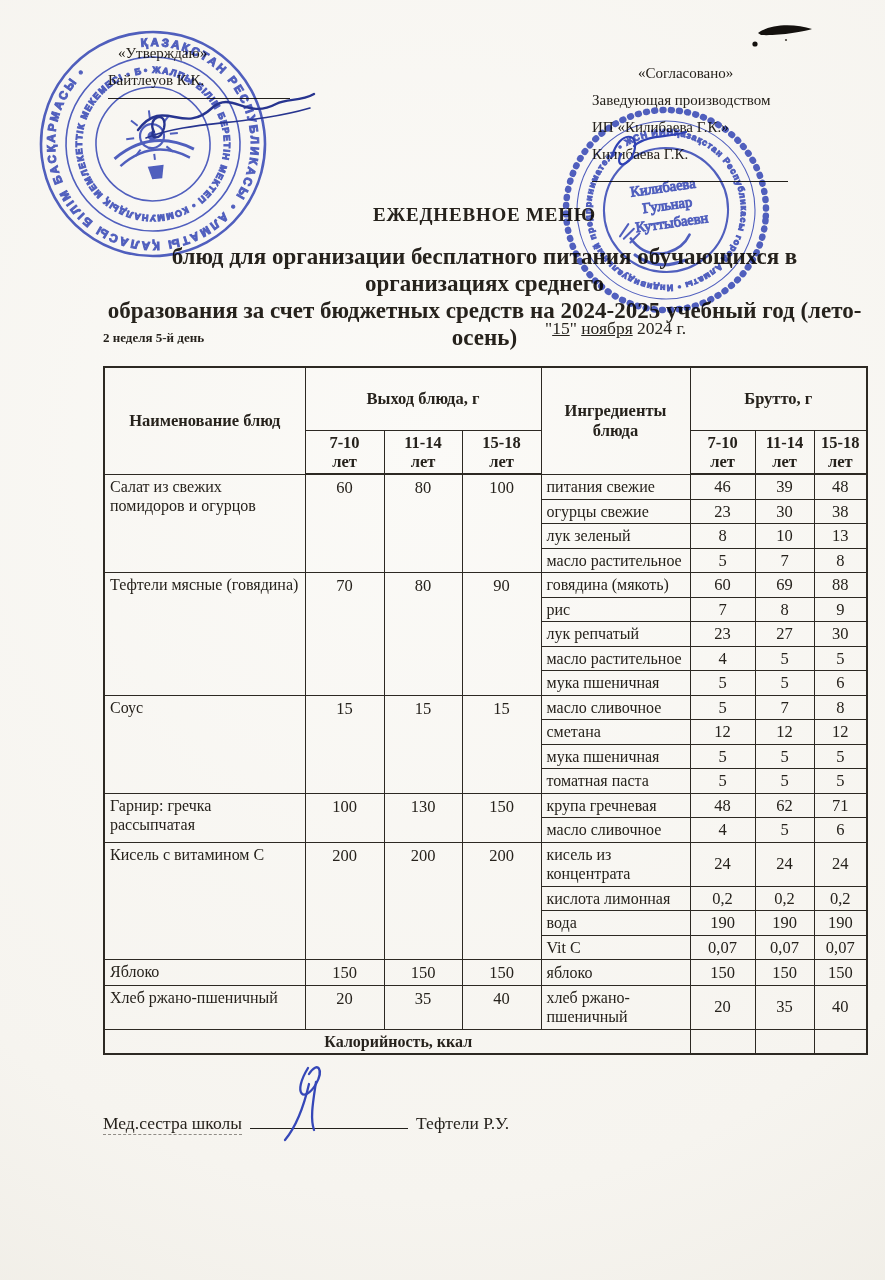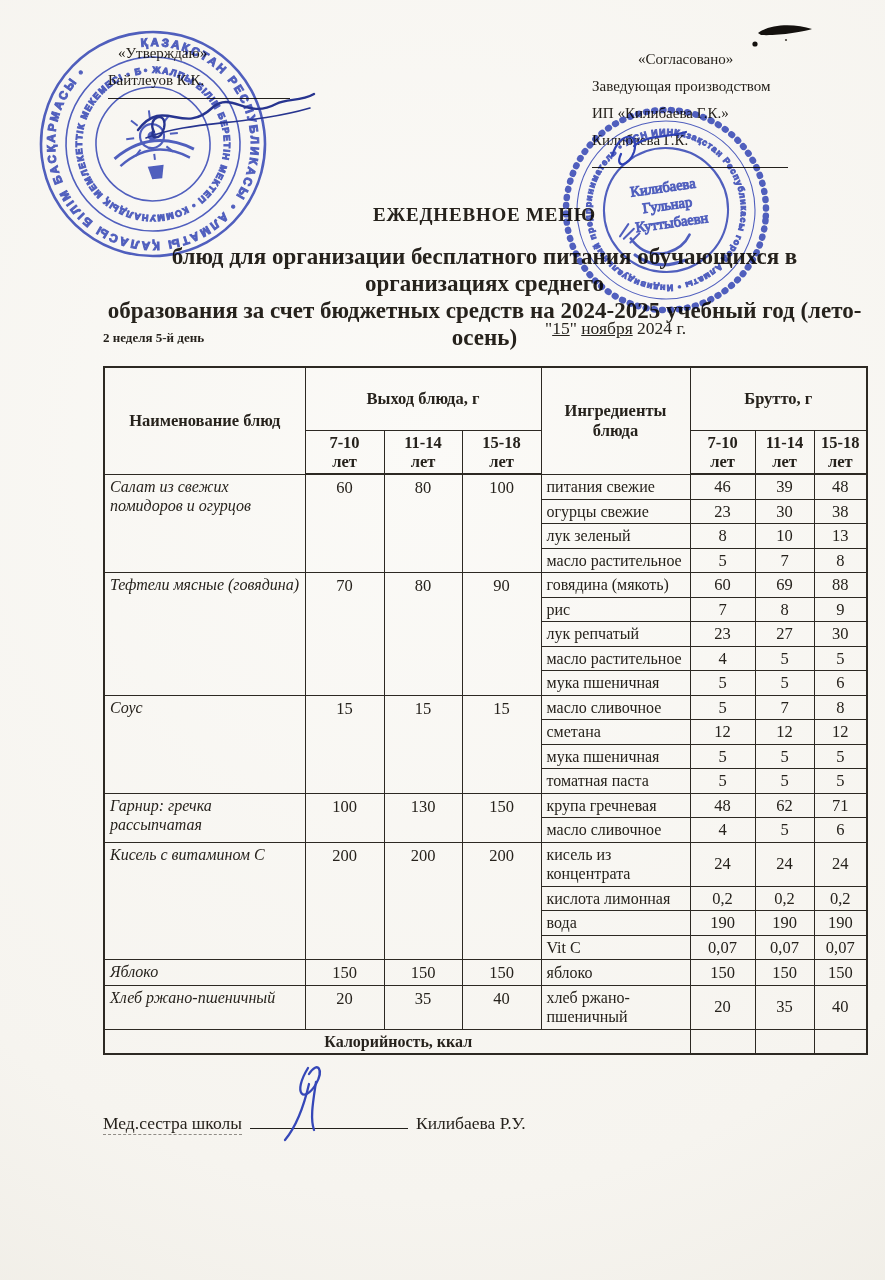--- a/index.html
+++ b/index.html
@@ -9,21 +9,21 @@
     background:#e9e7e0;
   }
   .page{
     position:relative;width:885px;height:1280px;overflow:hidden;
     background:radial-gradient(120% 90% at 48% 35%, #fbfaf7 0%, #f6f4ef 65%, #edeae2 100%);
     color:#26221c;
   }
   
   .hdr{position:absolute;font-size:15px;line-height:27px;z-index:2;}
   .hdr-left{left:108px;top:40px;width:260px;}
-  .hdr-right{left:592px;top:46px;width:230px;}
+  .hdr-right{left:592px;top:60px;width:230px;}
   .hdr .indent{padding-left:10px;}
   .hdr .indent-big{padding-left:46px;}
   .rule{border-top:1.9px solid #23201b;width:182px;margin:4px 0 2px 0;}
   .rule-right{width:196px;margin-top:13px;}
   
   .stamp{position:absolute;mix-blend-mode:multiply;opacity:.88;z-index:3;pointer-events:none;}
   .stamp-left{left:33px;top:24px;transform:rotate(-7deg);}
   .stamp-right{left:556px;top:100px;transform:rotate(6deg);}
   .stampink{stroke:#3a4cc0;}
   .ring{fill:none;stroke:#3a4cc0;}
@@ -39,21 +39,21 @@
   .meta-date{position:absolute;left:545px;top:318px;font-size:17.5px;}
   .u{text-decoration:underline;}
   
   .menu-table{position:absolute;left:103px;top:366px;width:763px;
     border-collapse:collapse;table-layout:fixed;border:2.6px solid #2d2923;}
   .menu-table th,.menu-table td{border:1.5px solid #2d2923;}
   .menu-table th{font-weight:bold;font-size:16.5px;text-align:center;vertical-align:middle;padding:2px;line-height:20px;}
   .menu-table tr.h1 th{height:58px;}
   .menu-table tr.h2 th{height:38px;line-height:19px;border-bottom:2.2px solid #2d2923;}
   .menu-table td{font-size:16px;line-height:19.5px;padding:2px 5px;vertical-align:middle;}
-  td.dish{vertical-align:top;font-style:italic;}
+  td.dish{vertical-align:top;}
   td.num{text-align:center;font-size:16.5px;}
   td.out{vertical-align:top;padding-top:3px;}
   td.calorie{font-weight:bold;padding-left:7px;text-align:center;}
   .prewrap{white-space:pre-line;}
   
   .footer{position:absolute;left:103px;top:1108px;font-size:17.5px;z-index:2;}
   .footer .label{border-bottom:1.5px dashed rgba(60,55,48,.55);padding-bottom:1px;}
   .sig-space{display:inline-block;width:158px;border-bottom:1.9px solid #23201b;height:20px;margin:0 8px;vertical-align:baseline;}
 </style>
 </head>
@@ -350,21 +350,21 @@
         <tr>
           <td class="calorie" colspan="5">Калорийность, ккал</td>
           <td class="num"></td>
           <td class="num"></td>
           <td class="num"></td>
         </tr>
       </tbody>
   </table>
 
   <div class="footer">
-    <span class="label">Мед.сестра школы</span><span class="sig-space"></span><span>Килибаева Р.У.</span>
+    <span class="label">Мед.сестра школы</span><span class="sig-space"></span><span>Тефтели Р.У.</span>
   </div>
 
   <svg class="sig" style="left:262px;top:1058px;" width="96" height="92">
     <g fill="none" stroke="#3547b8" stroke-width="2.3" stroke-linecap="round">
       <path d="M46,10 c-16,26 -4,36 8,16 c8,-14 2,-24 -7,-10"></path>
       <path d="M47,26 c-6,26 -14,44 -24,56"></path>
       <path d="M54,24 c-3,20 -6,36 -2,48"></path>
     </g>
   </svg>
 

